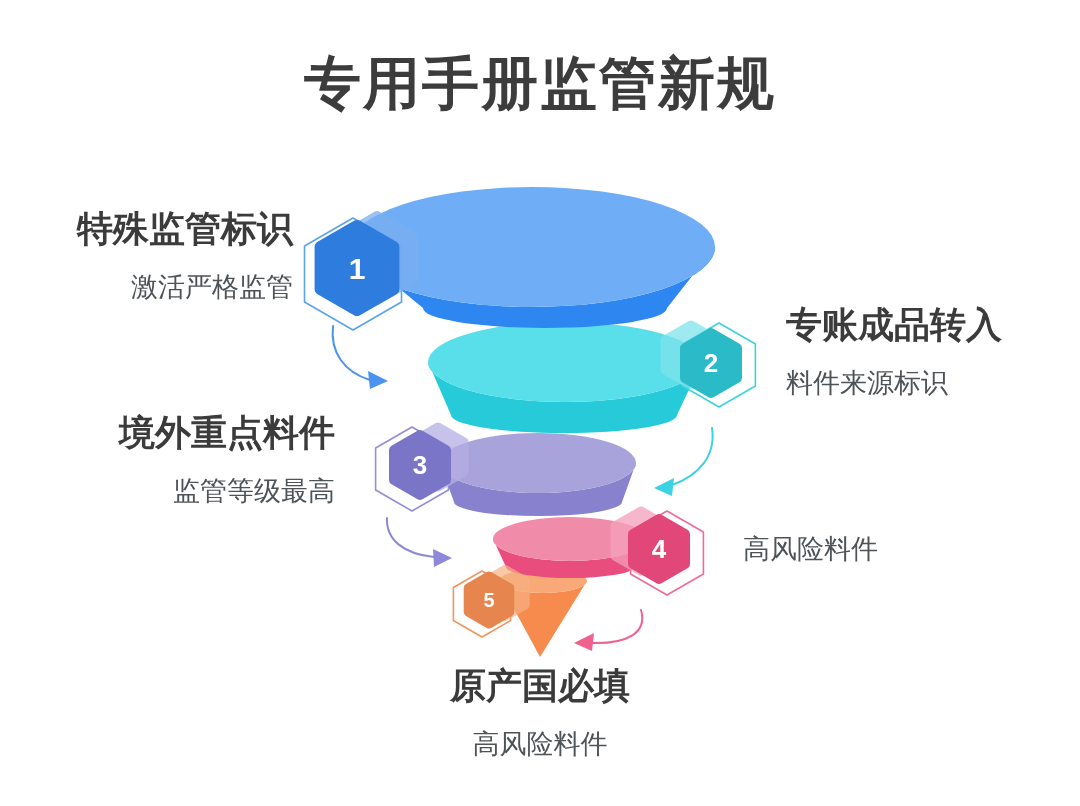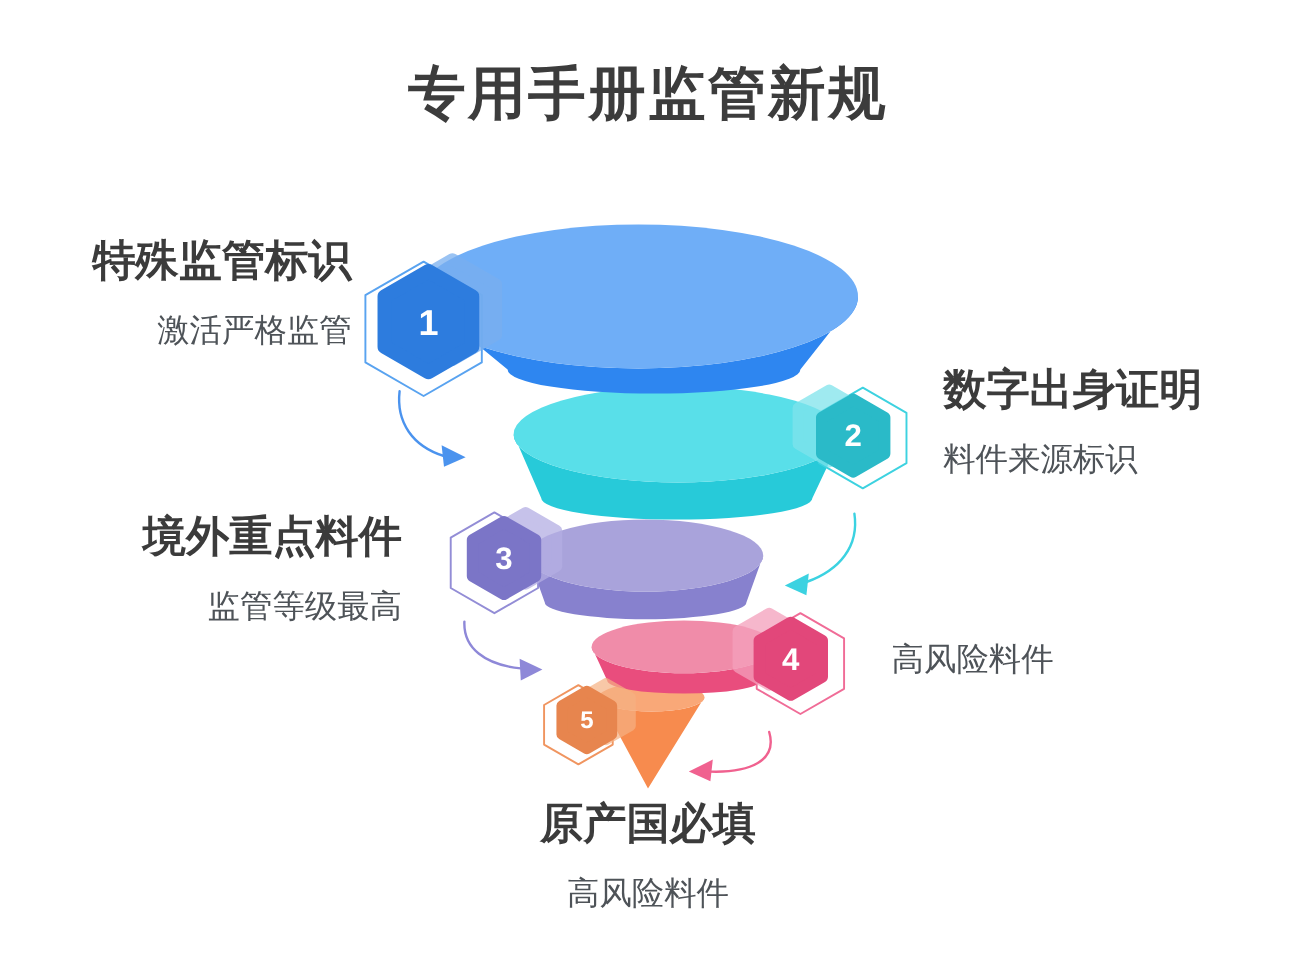--- a/index.html
+++ b/index.html
@@ -6,21 +6,21 @@
   .canvas{
     position:relative;
     width:1080px;height:806px;
     background:#ffffff;
     overflow:hidden;
     font-family:"Liberation Sans","DejaVu Sans",sans-serif;
   }
   .title{
     position:absolute;left:0;top:46px;width:1080px;
     text-align:center;
-    font-size:48px;font-weight:700;color:#3c3c3c;
+    font-size:57px;font-weight:700;color:#3c3c3c;
     letter-spacing:2px;
   }
   .funnel-svg{position:absolute;left:0;top:0;}
   .label{position:absolute;}
   .label.align-right{text-align:right;}
   .label.align-left{text-align:left;}
   .label.align-center{text-align:center;}
   .label .heading{
     font-size:36px;font-weight:700;color:#3b3b3b;line-height:1.05;
   }
@@ -140,31 +140,31 @@
       <g transform="translate(505,593)" opacity="0.7">
         <polygon stroke-width="8" stroke-linejoin="round" points="0,-24 -20.8,-12 -20.8,12 0,24 20.8,12 20.8,-12" stroke="#F6B183" fill="#F6B183"></polygon>
       </g>
       <g transform="translate(489,600)">
         <polygon stroke-width="9" stroke-linejoin="round" stroke="#E7854E" points="0,-24 -20.8,-12 -20.8,12 0,24 20.8,12 20.8,-12" fill="#E7854E"></polygon>
         <text class="badge-number" x="0" y="7" font-size="20" text-anchor="middle">5</text>
       </g>
     </g>
   </svg>
 
-  <div class="label align-right" style="left:30px;top:198px;width:263px;text-align:right;">
+  <div class="label align-right" style="left:30px;top:210px;width:263px;text-align:right;">
     <div class="heading">特殊监管标识</div>
     <div class="subheading">激活严格监管</div>
   </div>
 
   <div class="label align-left" style="left:786px;top:306px;width:280px;">
-    <div class="heading">数字出身证明</div>
+    <div class="heading">专账成品转入</div>
     <div class="subheading">料件来源标识</div>
   </div>
 
-  <div class="label align-right" style="left:60px;top:428px;width:275px;">
+  <div class="label align-right" style="left:60px;top:414px;width:275px;">
     <div class="heading">境外重点料件</div>
     <div class="subheading">监管等级最高</div>
   </div>
 
   <div class="label align-left" style="left:743px;top:510px;width:290px;">
     <div class="subheading">高风险料件</div>
   </div>
 
   <div class="label align-center" style="left:390px;top:667px;width:300px;">
     <div class="heading">原产国必填</div>

